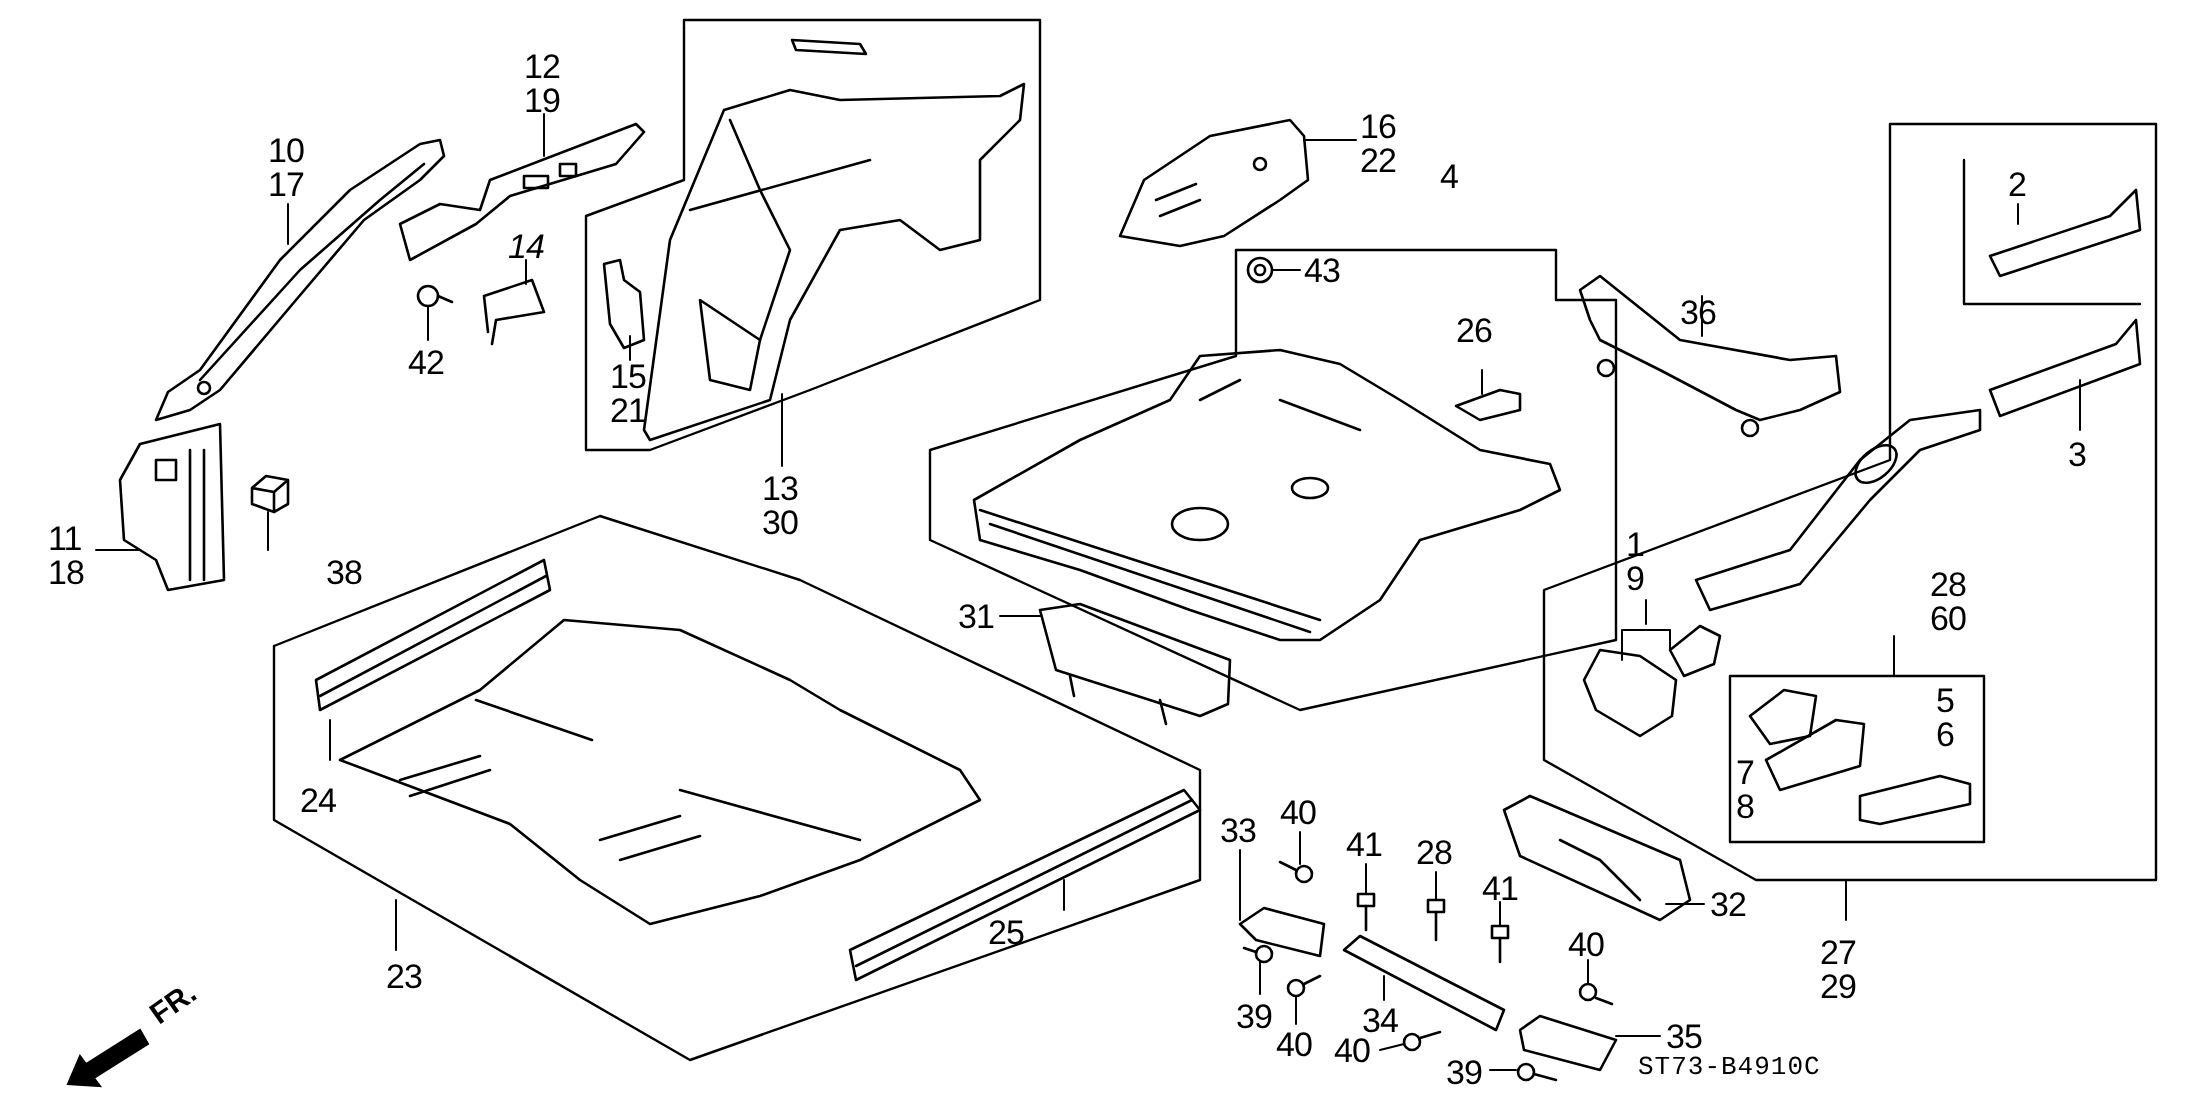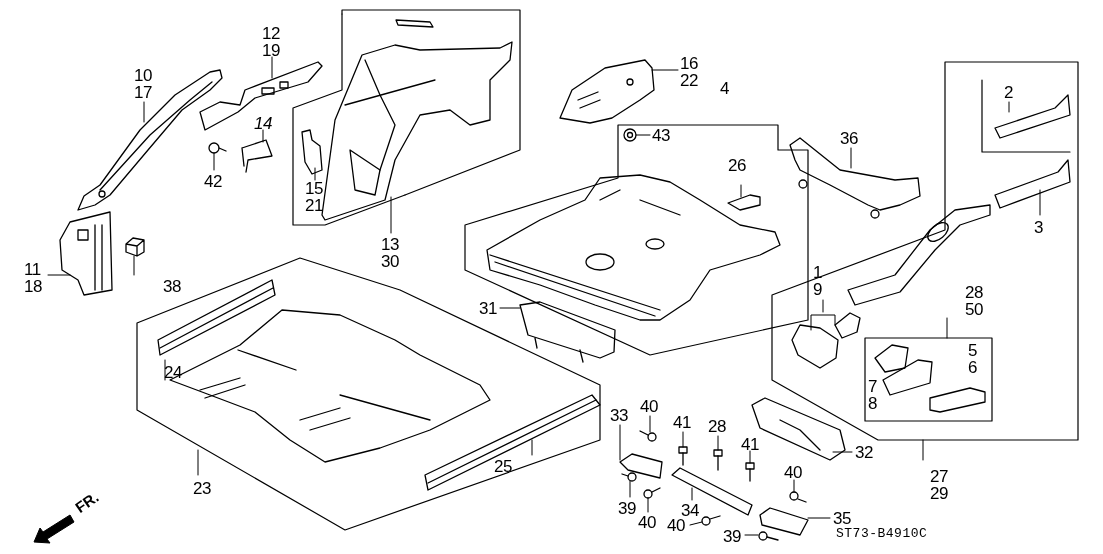--- a/index.html
+++ b/index.html
@@ -2,21 +2,21 @@
 <html><head>
 <meta charset="utf-8">
 <style>
   html, body { margin: 0; padding: 0; background: #ffffff; }
   body { width: 1103px; height: 554px; overflow: hidden; position: relative;
          font-family: "Liberation Sans", sans-serif; color: #000; }
   #diagram { position: absolute; left: 0; top: 0; width: 1103px; height: 554px; }
   .lbl { position: absolute; font-size: 17px; line-height: 17px; text-align: left;
          font-family: "Liberation Sans", sans-serif; letter-spacing: -0.5px; white-space: nowrap; }
   .lbl .l2 { display: block; }
-  .code { position: absolute; left: 836px; top: 526px; font-family: "Liberation Mono", monospace;
+  .code { position: absolute; left: 819px; top: 526px; font-family: "Liberation Mono", monospace;
           font-size: 13px; letter-spacing: 0.5px; }
   .fr { position: absolute; left: 26px; top: 500px; width: 90px; height: 50px; }
   .fr-text { position: absolute; left: 72px; top: 502px; font-weight: bold; font-size: 15px;
              transform: rotate(-35deg); transform-origin: left top; font-family: "Liberation Sans", sans-serif; }
 </style>
 </head>
 <body>
 
 <svg id="diagram" viewBox="0 0 1103 554" xmlns="http://www.w3.org/2000/svg" fill="none" stroke="#000" stroke-width="1.3" stroke-linejoin="round" stroke-linecap="round">
 
@@ -290,37 +290,37 @@
   <div class="lbl" style="left:254px;top:115px;font-style:italic;"><span>14</span></div>
   <div class="lbl" style="left:305px;top:180px;">
       <span class="l2">15</span>
       <span class="l2">21</span>
     </div>
   <div class="lbl" style="left:680px;top:55px;">
       <span class="l2">16</span>
       <span class="l2">22</span>
     </div>
   <div class="lbl" style="left:149px;top:480px;margin-left:44px;"><span>23</span></div>
-  <div class="lbl" style="left:150px;top:364px;margin-left:14px;"><span>24</span></div>
+  <div class="lbl" style="left:150px;top:392px;"><span>24</span></div>
   <div class="lbl" style="left:494px;top:458px;"><span>25</span></div>
   <div class="lbl" style="left:728px;top:157px;"><span>26</span></div>
-  <div class="lbl" style="left:910px;top:468px;margin-left:20px;">
+  <div class="lbl" style="left:910px;top:468px;">
       <span class="l2">27</span>
       <span class="l2">29</span>
     </div>
   <div class="lbl" style="left:965px;top:284px;">
       <span class="l2">28</span>
-      <span class="l2">50</span>
+      <span class="l2">60</span>
     </div>
   <div class="lbl" style="left:479px;top:300px;"><span>31</span></div>
   <div class="lbl" style="left:855px;top:444px;"><span>32</span></div>
   <div class="lbl" style="left:610px;top:407px;"><span>33</span></div>
   <div class="lbl" style="left:681px;top:502px;"><span>34</span></div>
   <div class="lbl" style="left:833px;top:510px;"><span>35</span></div>
-  <div class="lbl" style="left:840px;top:130px;"><span>36</span></div>
+  <div class="lbl" style="left:840px;top:148px;"><span>36</span></div>
   <div class="lbl" style="left:708px;top:418px;"><span>28</span></div>
   <div class="lbl" style="left:122px;top:278px;margin-left:41px;"><span>38</span></div>
   <div class="lbl" style="left:618px;top:500px;"><span>39</span></div>
   <div class="lbl" style="left:723px;top:528px;"><span>39</span></div>
   <div class="lbl" style="left:640px;top:398px;"><span>40</span></div>
   <div class="lbl" style="left:638px;top:514px;"><span>40</span></div>
   <div class="lbl" style="left:667px;top:517px;"><span>40</span></div>
   <div class="lbl" style="left:784px;top:464px;"><span>40</span></div>
   <div class="lbl" style="left:673px;top:414px;"><span>41</span></div>
   <div class="lbl" style="left:741px;top:436px;"><span>41</span></div>

